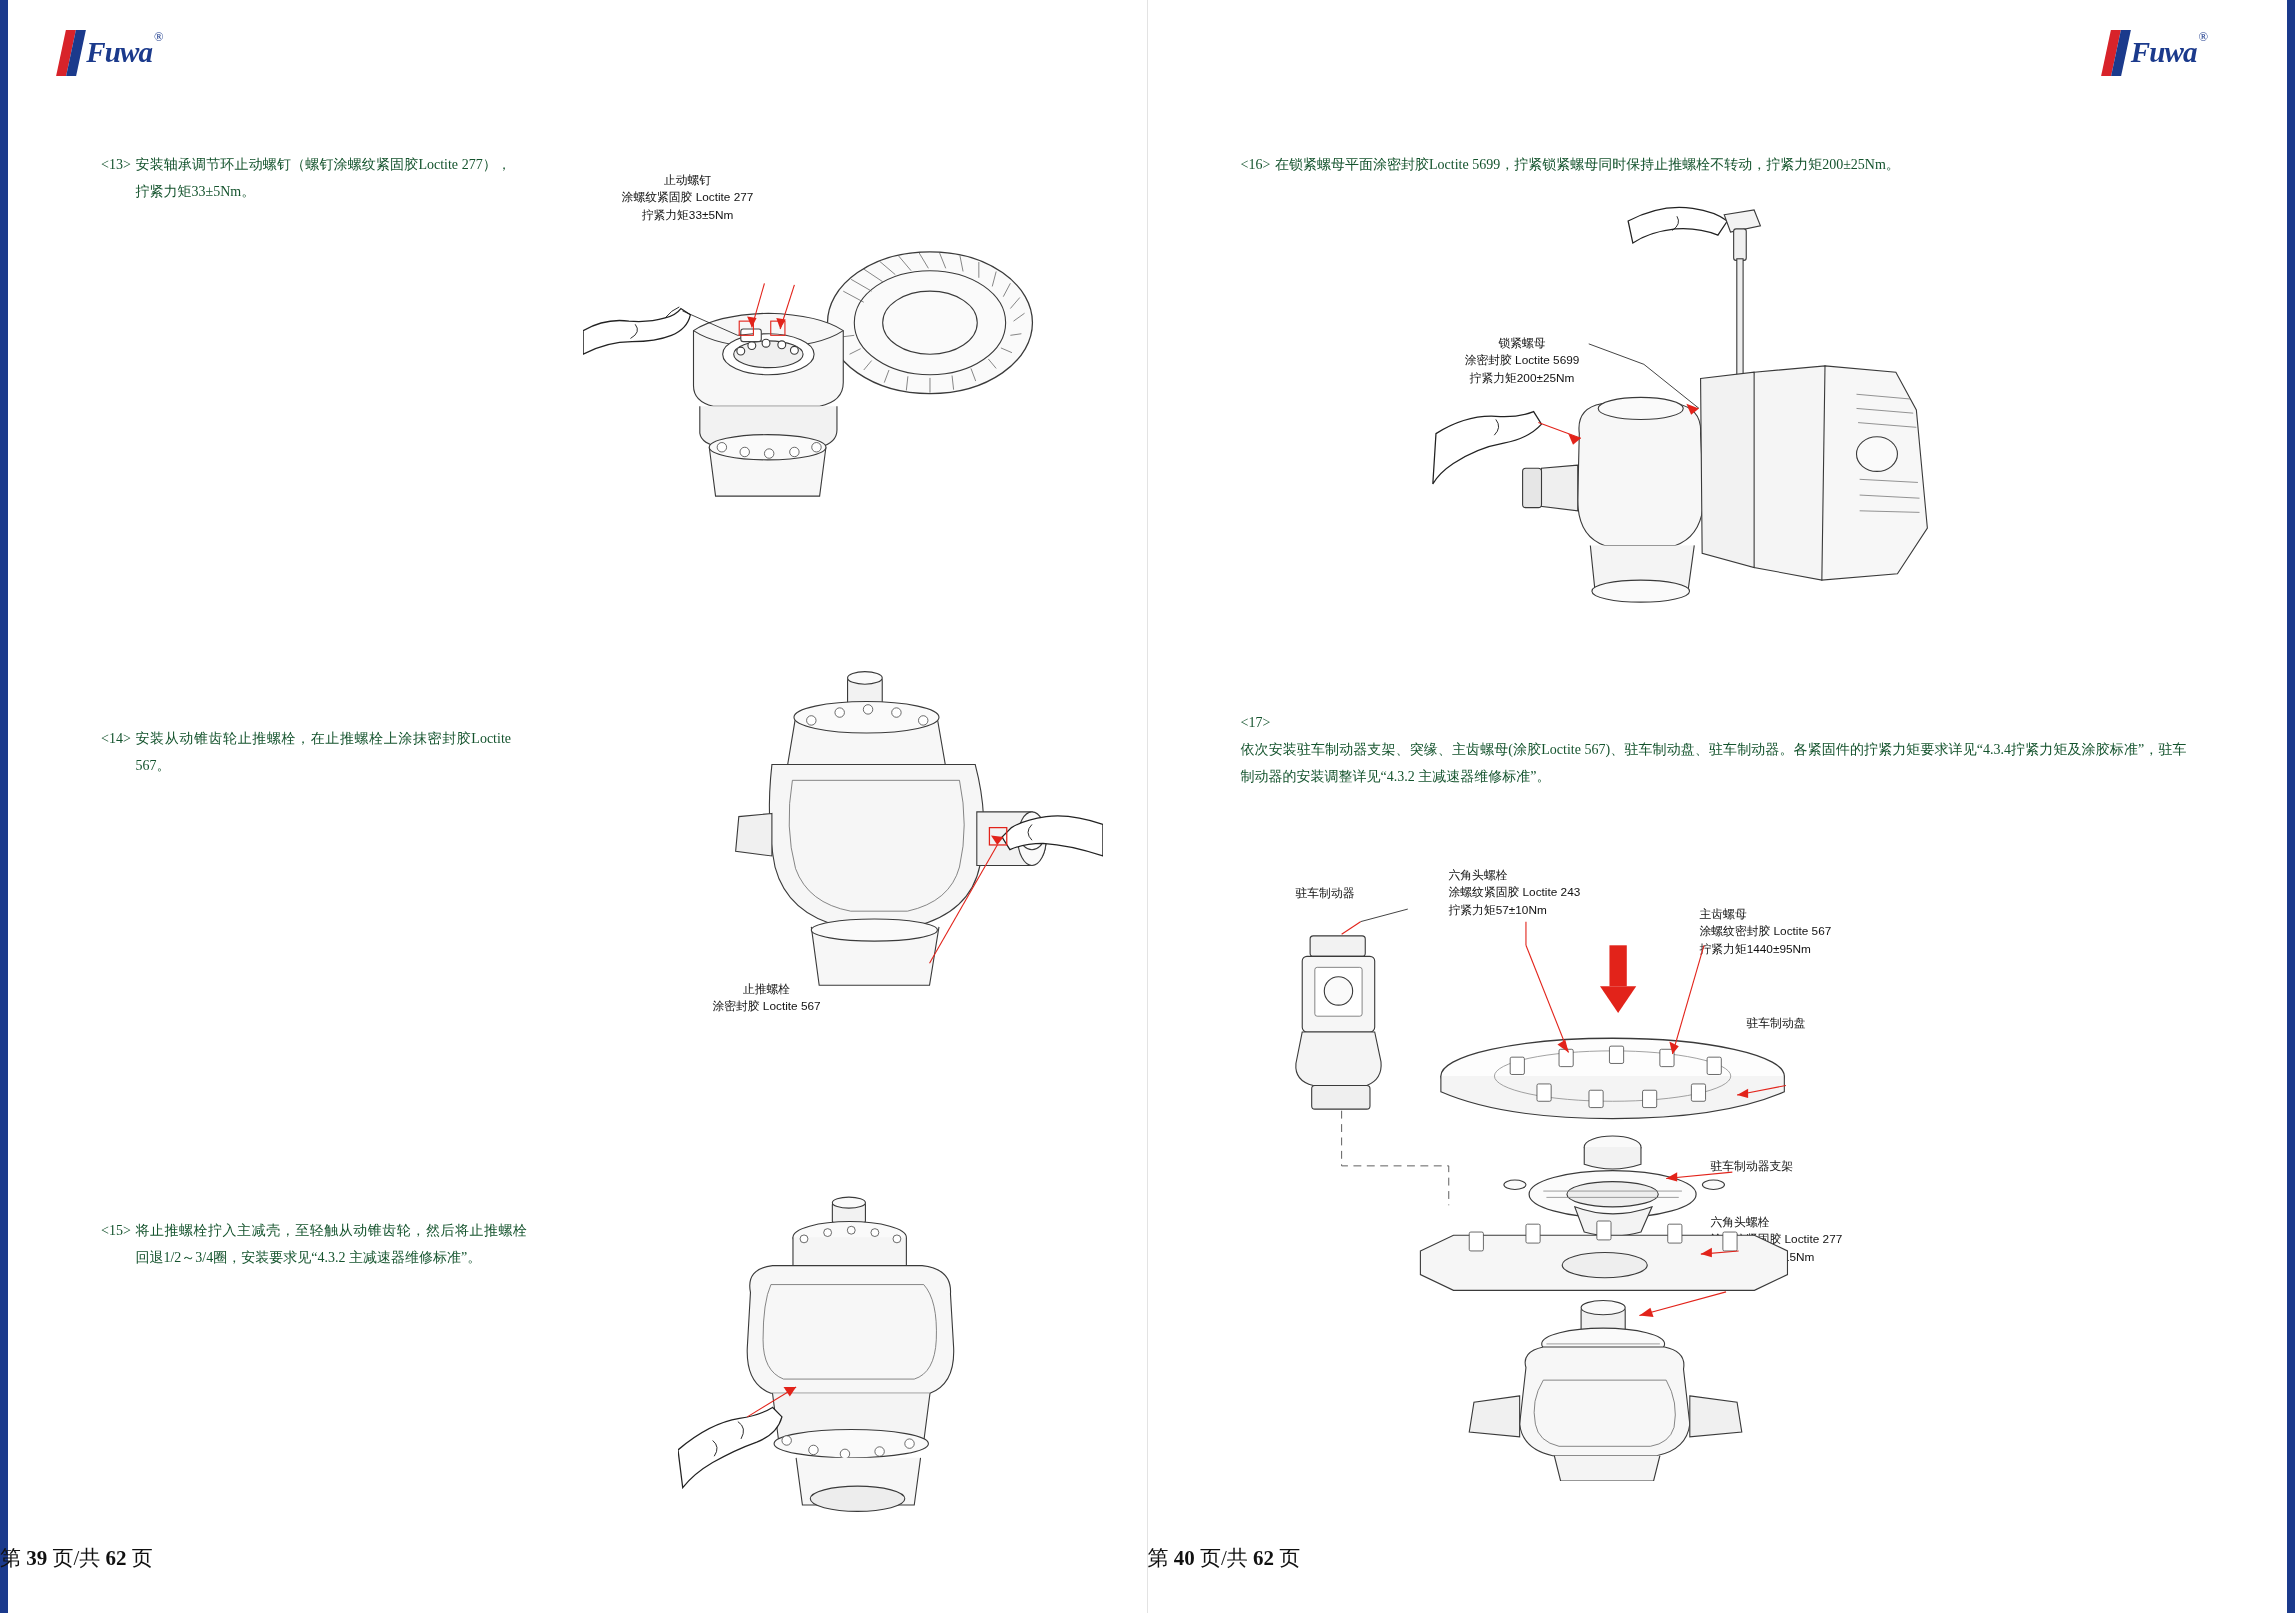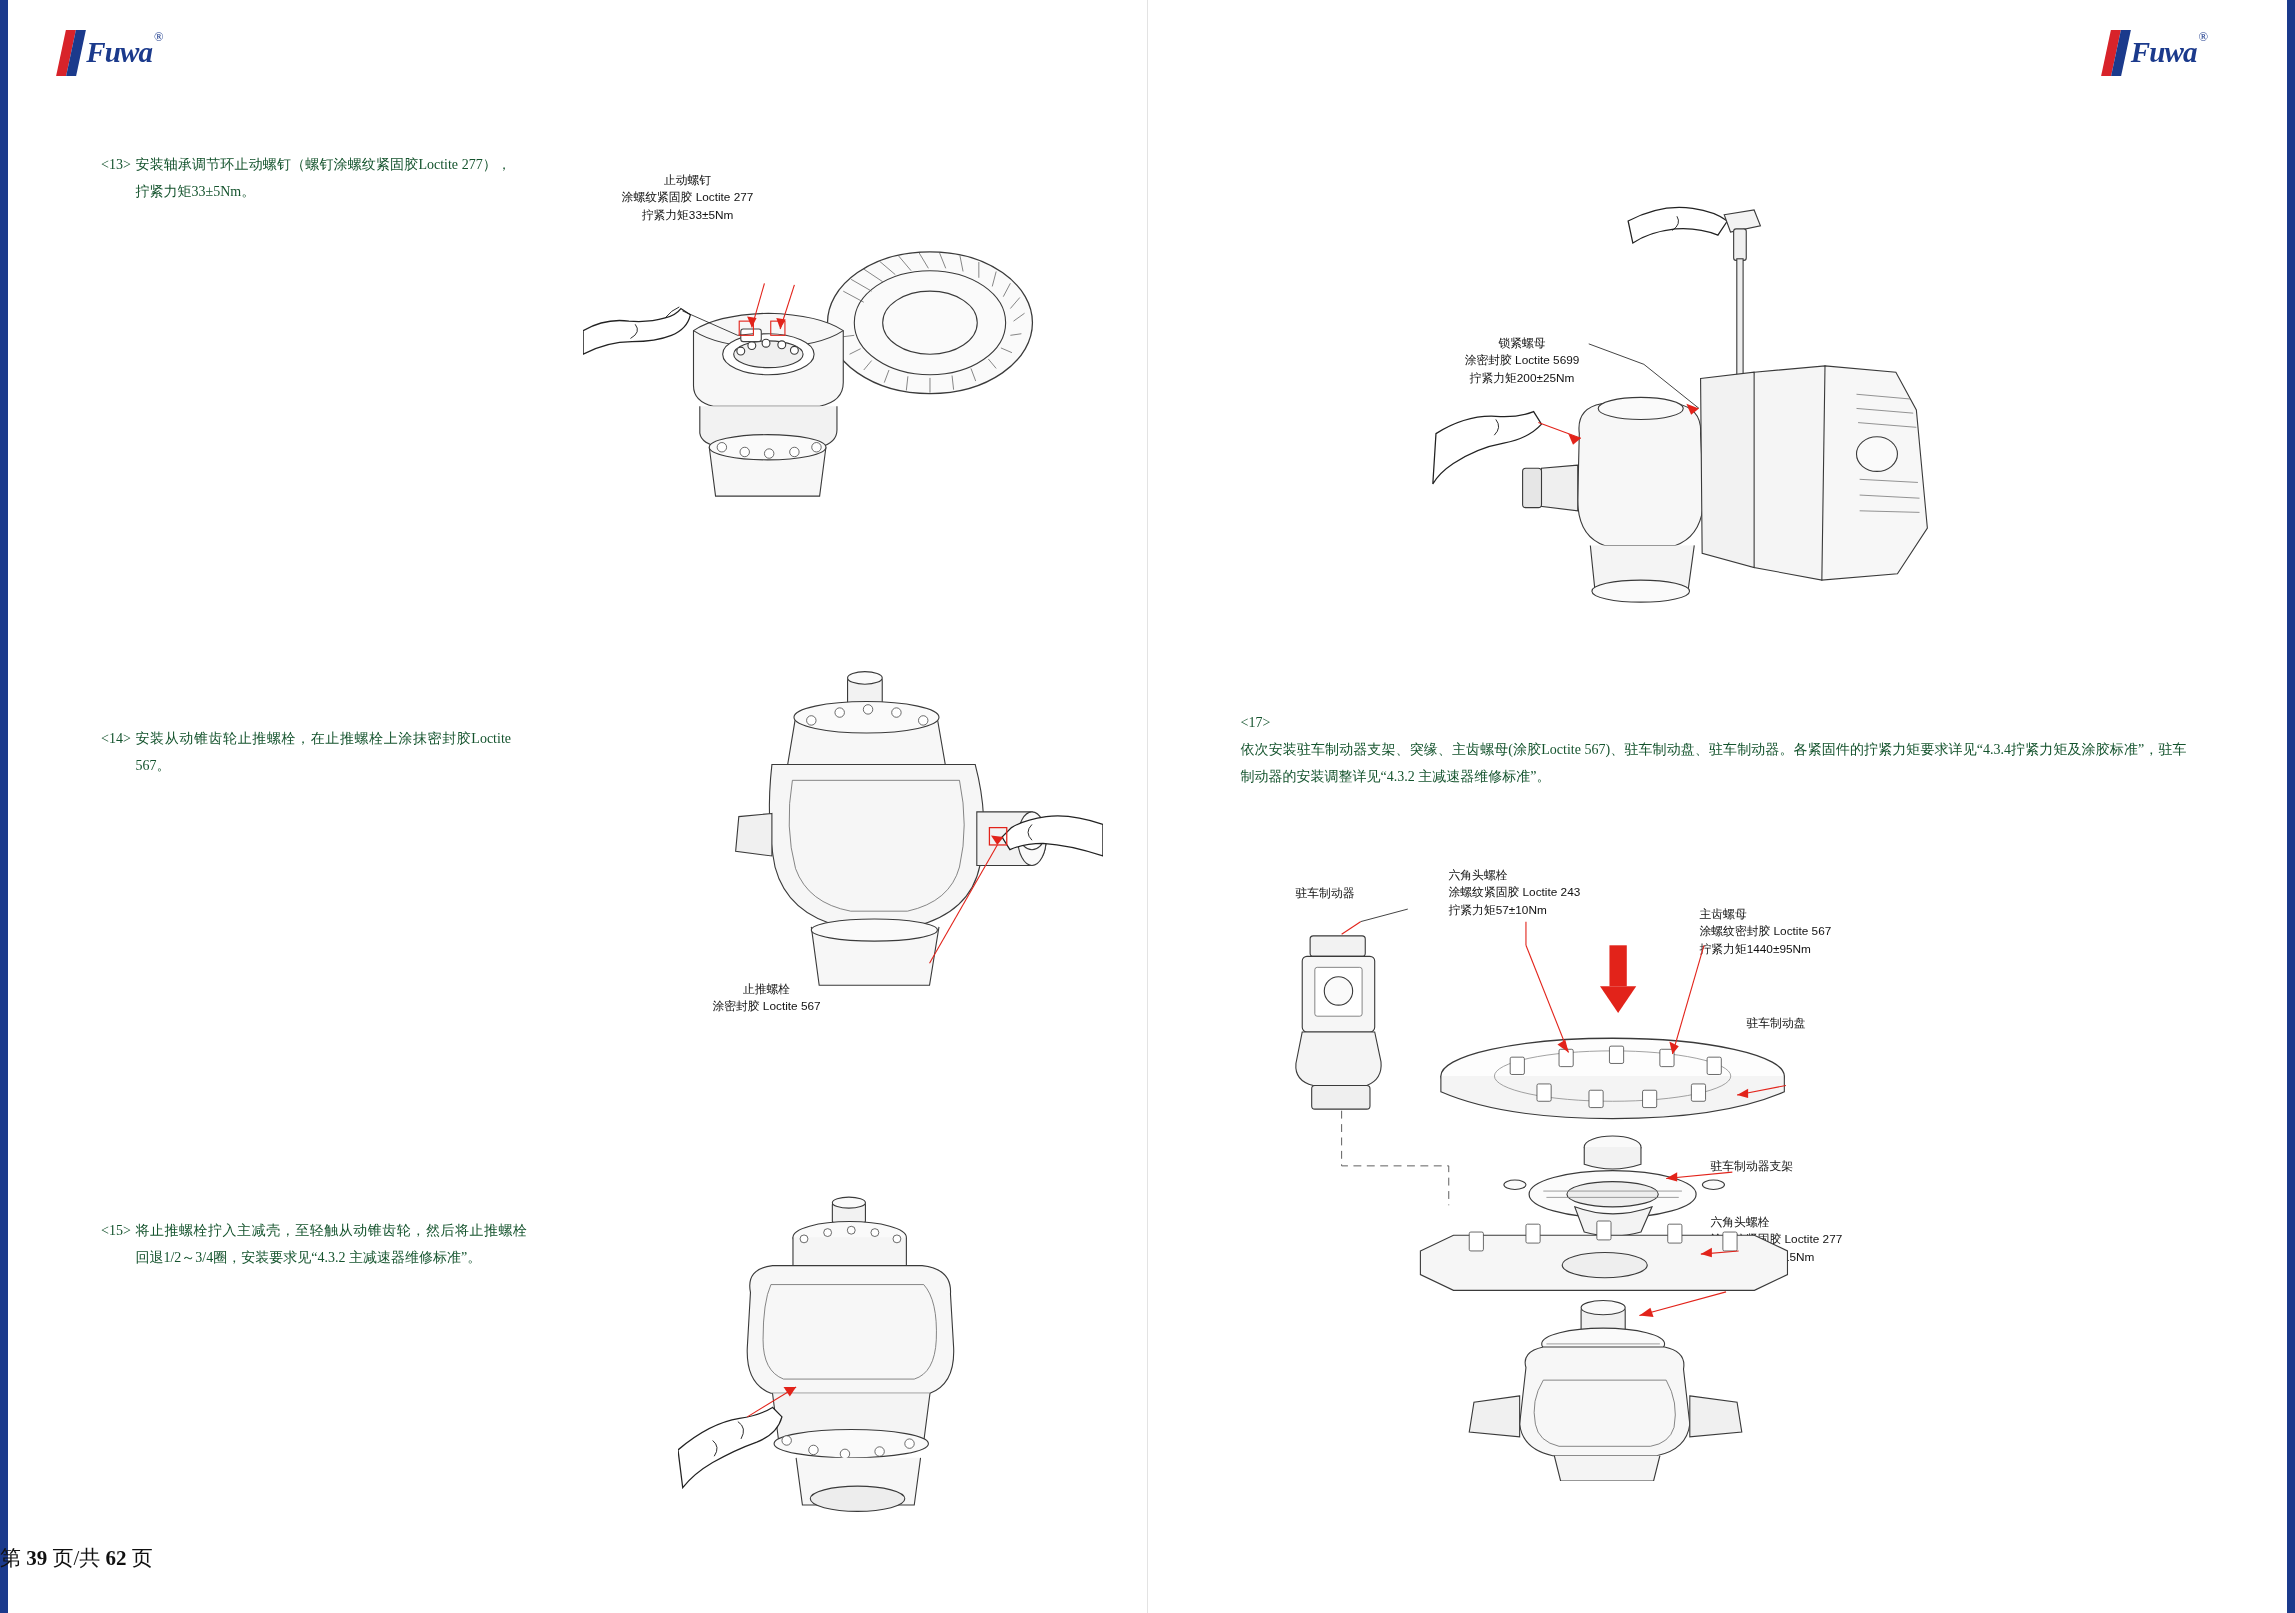--- a/index.html
+++ b/index.html
@@ -350,20 +350,24 @@
 
     <div class="logo logo-right">
       <div class="logo-mark">
         <div class="bar-red"></div>
           <div class="bar-blue"></div>
       </div>
       <div class="logo-text">Fuwa</div>
       <div class="logo-reg">®</div>
     </div>
 
+    <div class="step" style="left:93px; top:151px; width:938px;">
+      <span class="step-num">&lt;16&gt;</span>
+      <span class="step-body">在锁紧螺母平面涂密封胶Loctite 5699，拧紧锁紧螺母同时保持止推螺栓不转动，拧紧力矩200±25Nm。</span>
+    </div>
 
     <div class="callout right" style="left:260px; top:335px; width:229px;">
       <div>锁紧螺母</div>
       <div>涂密封胶 Loctite 5699</div>
       <div>拧紧力矩200±25Nm</div>
     </div>
 
     <div class="figure" style="left:236px; top:197px;">
       <svg width="567" height="489" viewBox="0 0 720 620">
 
@@ -539,15 +543,22 @@
           <polygon points="508,356 522,348 522,360" fill="#e2231a"></polygon>
           <line class="lead-red" x1="552" y1="452" x2="600" y2="448"></line>
           <polygon points="552,452 566,444 566,456" fill="#e2231a"></polygon>
           <line class="lead-red" x1="474" y1="530" x2="584" y2="500"></line>
           <polygon points="474,530 488,520 492,532" fill="#e2231a"></polygon>
           <line class="lead" x1="120" y1="30" x2="180" y2="14"></line>
         </g>
       </svg>
     </div>
 
+    <div class="footer">
+      <span>第</span>
+      <b>40</b>
+      <span>页/共</span>
+      <b>62</b>
+      <span>页</span>
+    </div>
   </div>
 </div>
 
 
 </body></html>

